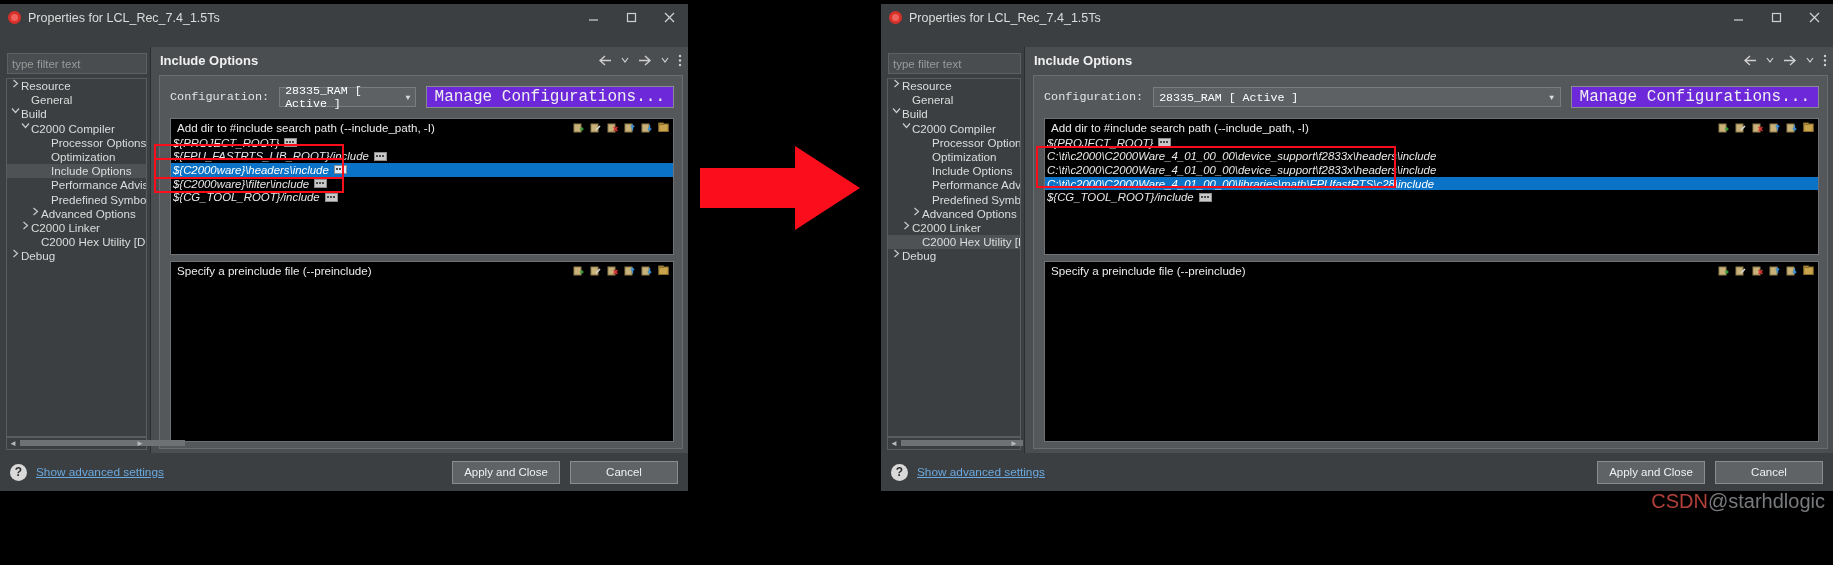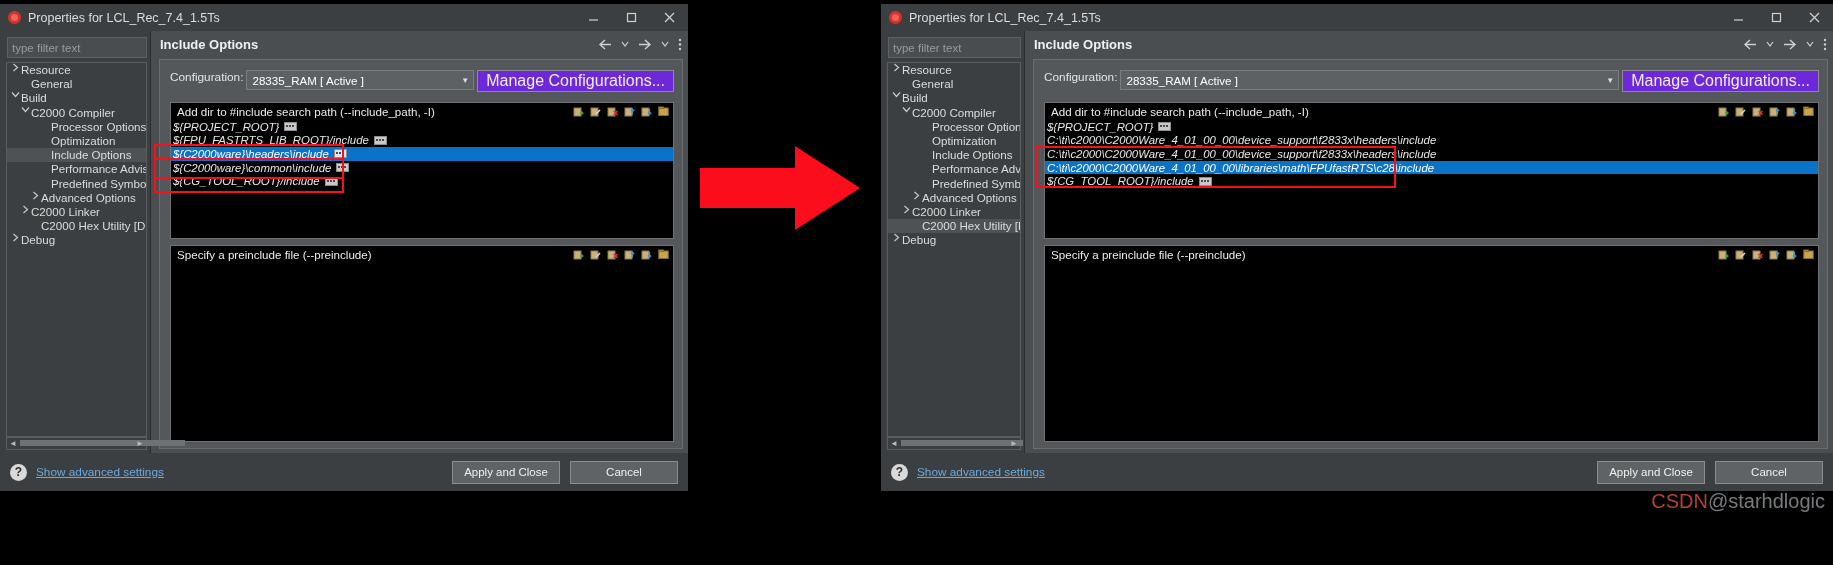--- a/index.html
+++ b/index.html
@@ -14,21 +14,21 @@
   .tb-icon{width:13px;height:13px;border-radius:50%;background:#d8312a;margin-right:7px;flex:0 0 auto;position:relative;}
   .tb-icon:after{content:"";position:absolute;left:3px;top:3px;width:7px;height:7px;border-radius:50%;background:#f0625c;}
   .tb-title{font-size:12.5px;color:#dcdcdc;white-space:nowrap;}
   .tb-spacer{flex:1 1 auto;}
   .tb-btns{display:flex;align-items:center;height:100%;}
   .tb-btn{width:38px;height:27px;display:flex;align-items:center;justify-content:center;color:#d0d0d0;font-size:13px;}
   .tb-btn.close{font-size:15px;}
   .tb-btn svg{display:block;}
 
   
-  .wbody{flex:1 1 auto;display:flex;min-height:0;background:#3c3f41;}
+  .wbody{flex:1 1 auto;display:flex;min-height:0;background:#3c3f41;margin-top:16px;}
   .sidebar{width:146px;flex:0 0 auto;display:flex;flex-direction:column;background:#3c3f41;padding:4px 0 0 4px;}
   .win-right .sidebar{width:139px;}
   .filterbox{height:17px;border:1px solid #5e6163;background:#4a4d4f;color:#9a9a9a;font-size:11.5px;
              padding:1px 4px;margin:2px 3px 4px 3px;display:flex;align-items:center;}
   .tree{flex:1 1 auto;border:1px solid #5a5d5f;background:#3c3f41;overflow:hidden;position:relative;margin:0 3px 0 2px;}
   .tnode{height:14.2px;display:flex;align-items:flex-start;font-size:11.6px;color:#dcdcdc;white-space:nowrap;padding-left:2px;}
   .tnode.sel{background:#4e5254;}
   .twist{width:11px;flex:0 0 auto;display:flex;align-items:center;justify-content:center;}
   .twist svg{display:block;}
   .tlabel{overflow:hidden;}
@@ -37,21 +37,21 @@
   .hscroll .arrL,.hscroll .arrR{position:absolute;top:1px;width:10px;height:8px;color:#b9b9b9;font-size:8px;display:flex;align-items:center;justify-content:center;}
   .hscroll .arrL{left:1px;} .hscroll .arrR{right:1px;}
 
   .content{flex:1 1 auto;min-width:0;display:flex;flex-direction:column;background:#4b4e50;border-left:1px solid #2b2d2e;}
   .pagehead{height:26px;display:flex;align-items:center;justify-content:space-between;padding:0 6px 0 9px;background:#4b4e50;}
   .pagetitle{font-size:13px;font-weight:bold;color:#f0f0f0;}
   .navicons{display:flex;align-items:center;gap:9px;color:#cfcfcf;font-size:12px;}
   .navicons span{display:flex;align-items:center;}
 
   .panel{flex:1 1 auto;margin:2px 5px 4px 8px;border:1px solid #6a6d6f;background:#54585a;display:flex;flex-direction:column;min-height:0;}
-  .cfgrow{display:flex;padding:10px 8px 8px 10px;gap:3px;}
+  .cfgrow{display:flex;align-items:center;padding:10px 8px 8px 10px;gap:10px;font-family:Liberation Mono, monospace;}
   .cfglabel{font-size:11.8px;color:#e3e3e3;white-space:nowrap;}
   .combo{flex:1 1 auto;height:18px;background:#5d6163;border:1px solid #7a7d7f;display:flex;align-items:center;
          justify-content:space-between;padding:0 0 0 5px;font-size:11.6px;color:#ffffff;min-width:0;}
   .combo .arrow{width:16px;height:100%;display:flex;align-items:center;justify-content:center;color:#dcdcdc;font-size:8px;}
   .btn{height:20px;border:1px solid #8a8d8f;background:#6d28d9;color:#f0f0f0;font-size:16px;
        padding:0 8px;display:flex;align-items:center;justify-content:center;white-space:nowrap;}
 
   .listbox{margin:2px 8px 0 10px;border:1px solid #6f7274;background:#000000;display:flex;flex-direction:column;min-height:0;}
   .lb-head{height:17px;display:flex;align-items:center;justify-content:space-between;padding:0 4px 0 6px;}
   .lb-title{font-size:11.6px;color:#ececec;white-space:nowrap;}
@@ -294,21 +294,21 @@
               </div>
               <div class="lrow">
                 <span>${FPU_FASTRTS_LIB_ROOT}/include</span>
                 <span class="varglyph"></span>
               </div>
               <div class="lrow sel">
                 <span>${C2000ware}\headers\include</span>
                 <span class="varglyph"></span>
               </div>
               <div class="lrow">
-                <span>${C2000ware}\common\include</span>
+                <span>${C2000ware}\filter\include</span>
                 <span class="varglyph"></span>
               </div>
               <div class="lrow">
                 <span>${CG_TOOL_ROOT}/include</span>
                 <span class="varglyph"></span>
               </div>
             </div>
         </div>
 
         <div class="listbox" style="flex:1 1 auto;margin-top:6px;margin-bottom:6px;">

